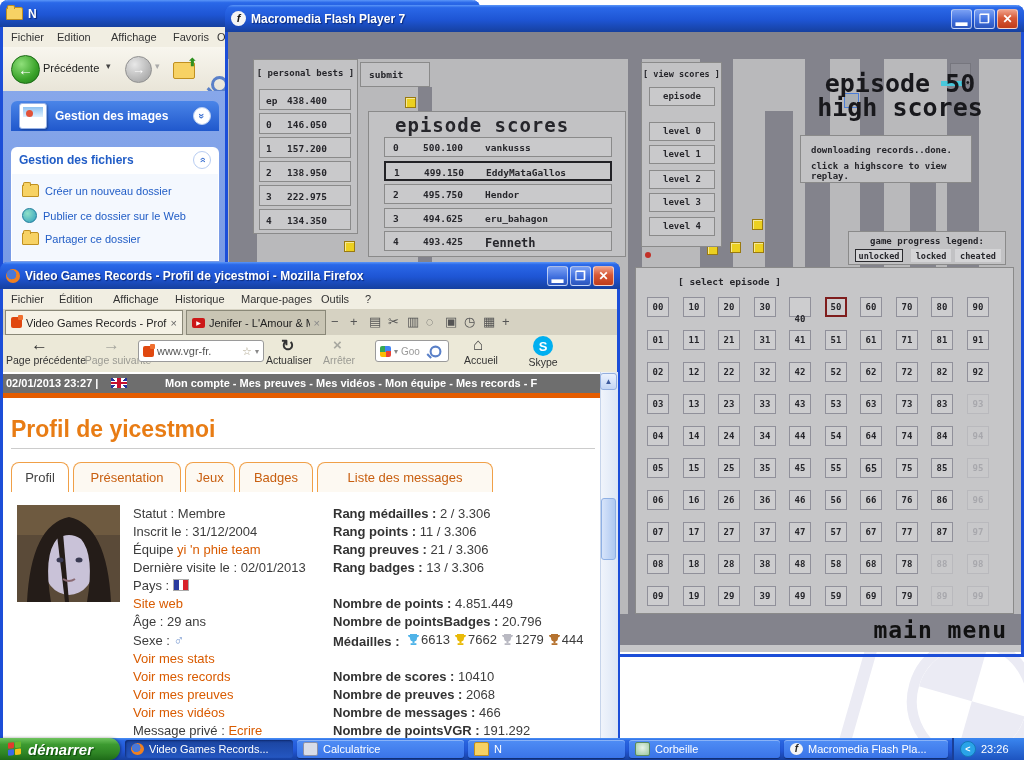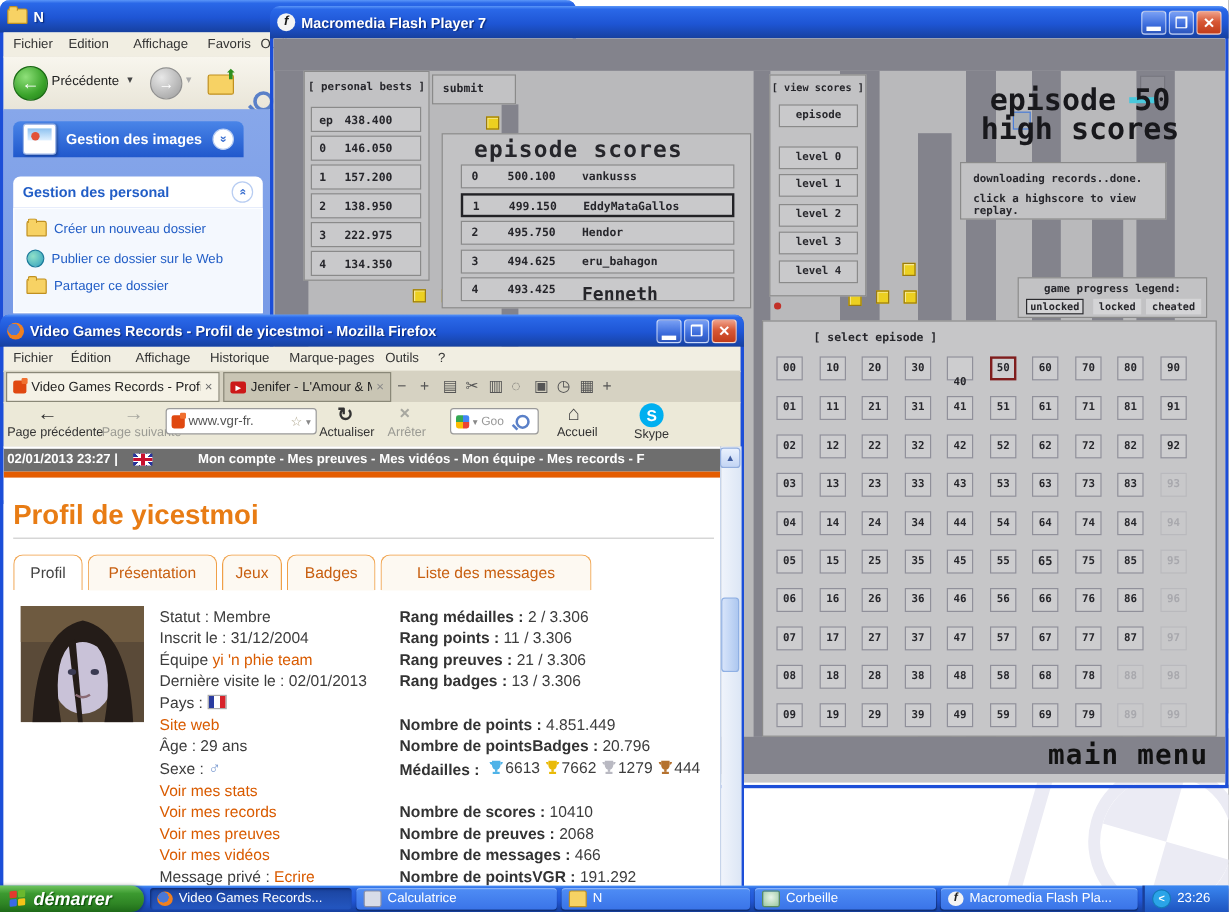--- a/index.html
+++ b/index.html
@@ -155,30 +155,30 @@
     <div class="abs" style="left:0;top:47px;width:474px;height:44px;background:linear-gradient(180deg,#f8f6ee,#e9e5d8);border-bottom:1px solid #d9d4c4;">
       <div class="circ-btn back-btn abs" style="left:8px;top:8px;">←</div>
       <span class="abs" style="left:40px;top:15px;font-size:11px;color:#222;">Précédente</span>
       <span class="abs" style="left:103px;top:14px;color:#444;font-size:9px;">▾</span>
       <div class="circ-btn fwd-btn abs" style="left:122px;top:9px;">→</div>
       <span class="abs" style="left:152px;top:14px;color:#aaa;font-size:9px;">▾</span>
       <div class="folder-up abs" style="left:170px;top:15px;"></div>
       <div class="lens abs" style="left:208px;top:12px;"></div>
     </div>
     <div class="abs" style="left:0;top:91px;width:225px;height:325px;background:linear-gradient(180deg,#87a7ea,#6a8fe2);">
-      <div class="abs" style="left:8px;top:10px;width:192px;">
+      <div class="abs" style="left:8px;top:10px;width:208px;">
         <div class="side-panel-hd1">
           <span class="pic-icon" style="margin-right:8px;"></span>
           <span>Gestion des images</span>
           <span class="chev" style="transform:rotate(90deg);">»</span>
         </div>
       </div>
       <div class="abs" style="left:8px;top:56px;width:208px;">
         <div class="side-panel-hd2">
-          <span>Gestion des personal</span>
+          <span>Gestion des fichiers</span>
           <span class="chev" style="transform:rotate(-90deg);">»</span>
         </div>
         <div class="side-body" id="ex-sidelinks" style="position:relative;height:86px;border:1px solid #fff;">
             <div class="side-link" style="top: 10px;">
               <span class="mini-folder"></span>
               <span>Créer un nouveau dossier</span>
             </div>
             <div class="side-link" style="top: 34px;">
               <span class="mini-globe"></span>
               <span>Publier ce dossier sur le Web</span>
@@ -292,21 +292,21 @@
               <span class="px" style="position: absolute; left: 100px; top: 4px; font-size: 9.5px;">Hendor</span>
             </div>
             <div class="fbox" style="left: 15px; top: 96px; width: 228px; height: 20px;">
               <span class="px" style="position: absolute; left: 8px; top: 4px; font-size: 9.5px;">3</span>
               <span class="px" style="position: absolute; left: 38px; top: 4px; font-size: 9.5px;">494.625</span>
               <span class="px" style="position: absolute; left: 100px; top: 4px; font-size: 9.5px;">eru_bahagon</span>
             </div>
             <div class="fbox" style="left: 15px; top: 119px; width: 228px; height: 20px;">
               <span class="px" style="position: absolute; left: 8px; top: 4px; font-size: 9.5px;">4</span>
               <span class="px" style="position: absolute; left: 38px; top: 4px; font-size: 9.5px;">493.425</span>
-              <span class="px" style="position: absolute; left: 100px; top: 4px; font-size: 15px;">Fenneth</span>
+              <span class="px" style="position: absolute; left: 100px; top: 4px; font-size: 12px;">Fenneth</span>
             </div>
           </div>
       </div>
 
       <div class="fpanel" style="left:413px;top:30px;width:81px;height:185px;">
         <div class="px" style="text-align:center;font-size:8.5px;margin-top:6px;">[ view scores ]</div>
         <div id="vs-buttons">
             <div class="fbox" style="left: 7px; top: 24px; width: 66px; height: 19px; text-align: center;"><span class="px" style="font-size: 9px; line-height: 17px;">episode</span></div>
             <div class="fbox" style="left: 7px; top: 59px; width: 66px; height: 19px; text-align: center;"><span class="px" style="font-size: 9px; line-height: 17px;">level 0</span></div>
             <div class="fbox" style="left: 7px; top: 82px; width: 66px; height: 19px; text-align: center;"><span class="px" style="font-size: 9px; line-height: 17px;">level 1</span></div>

